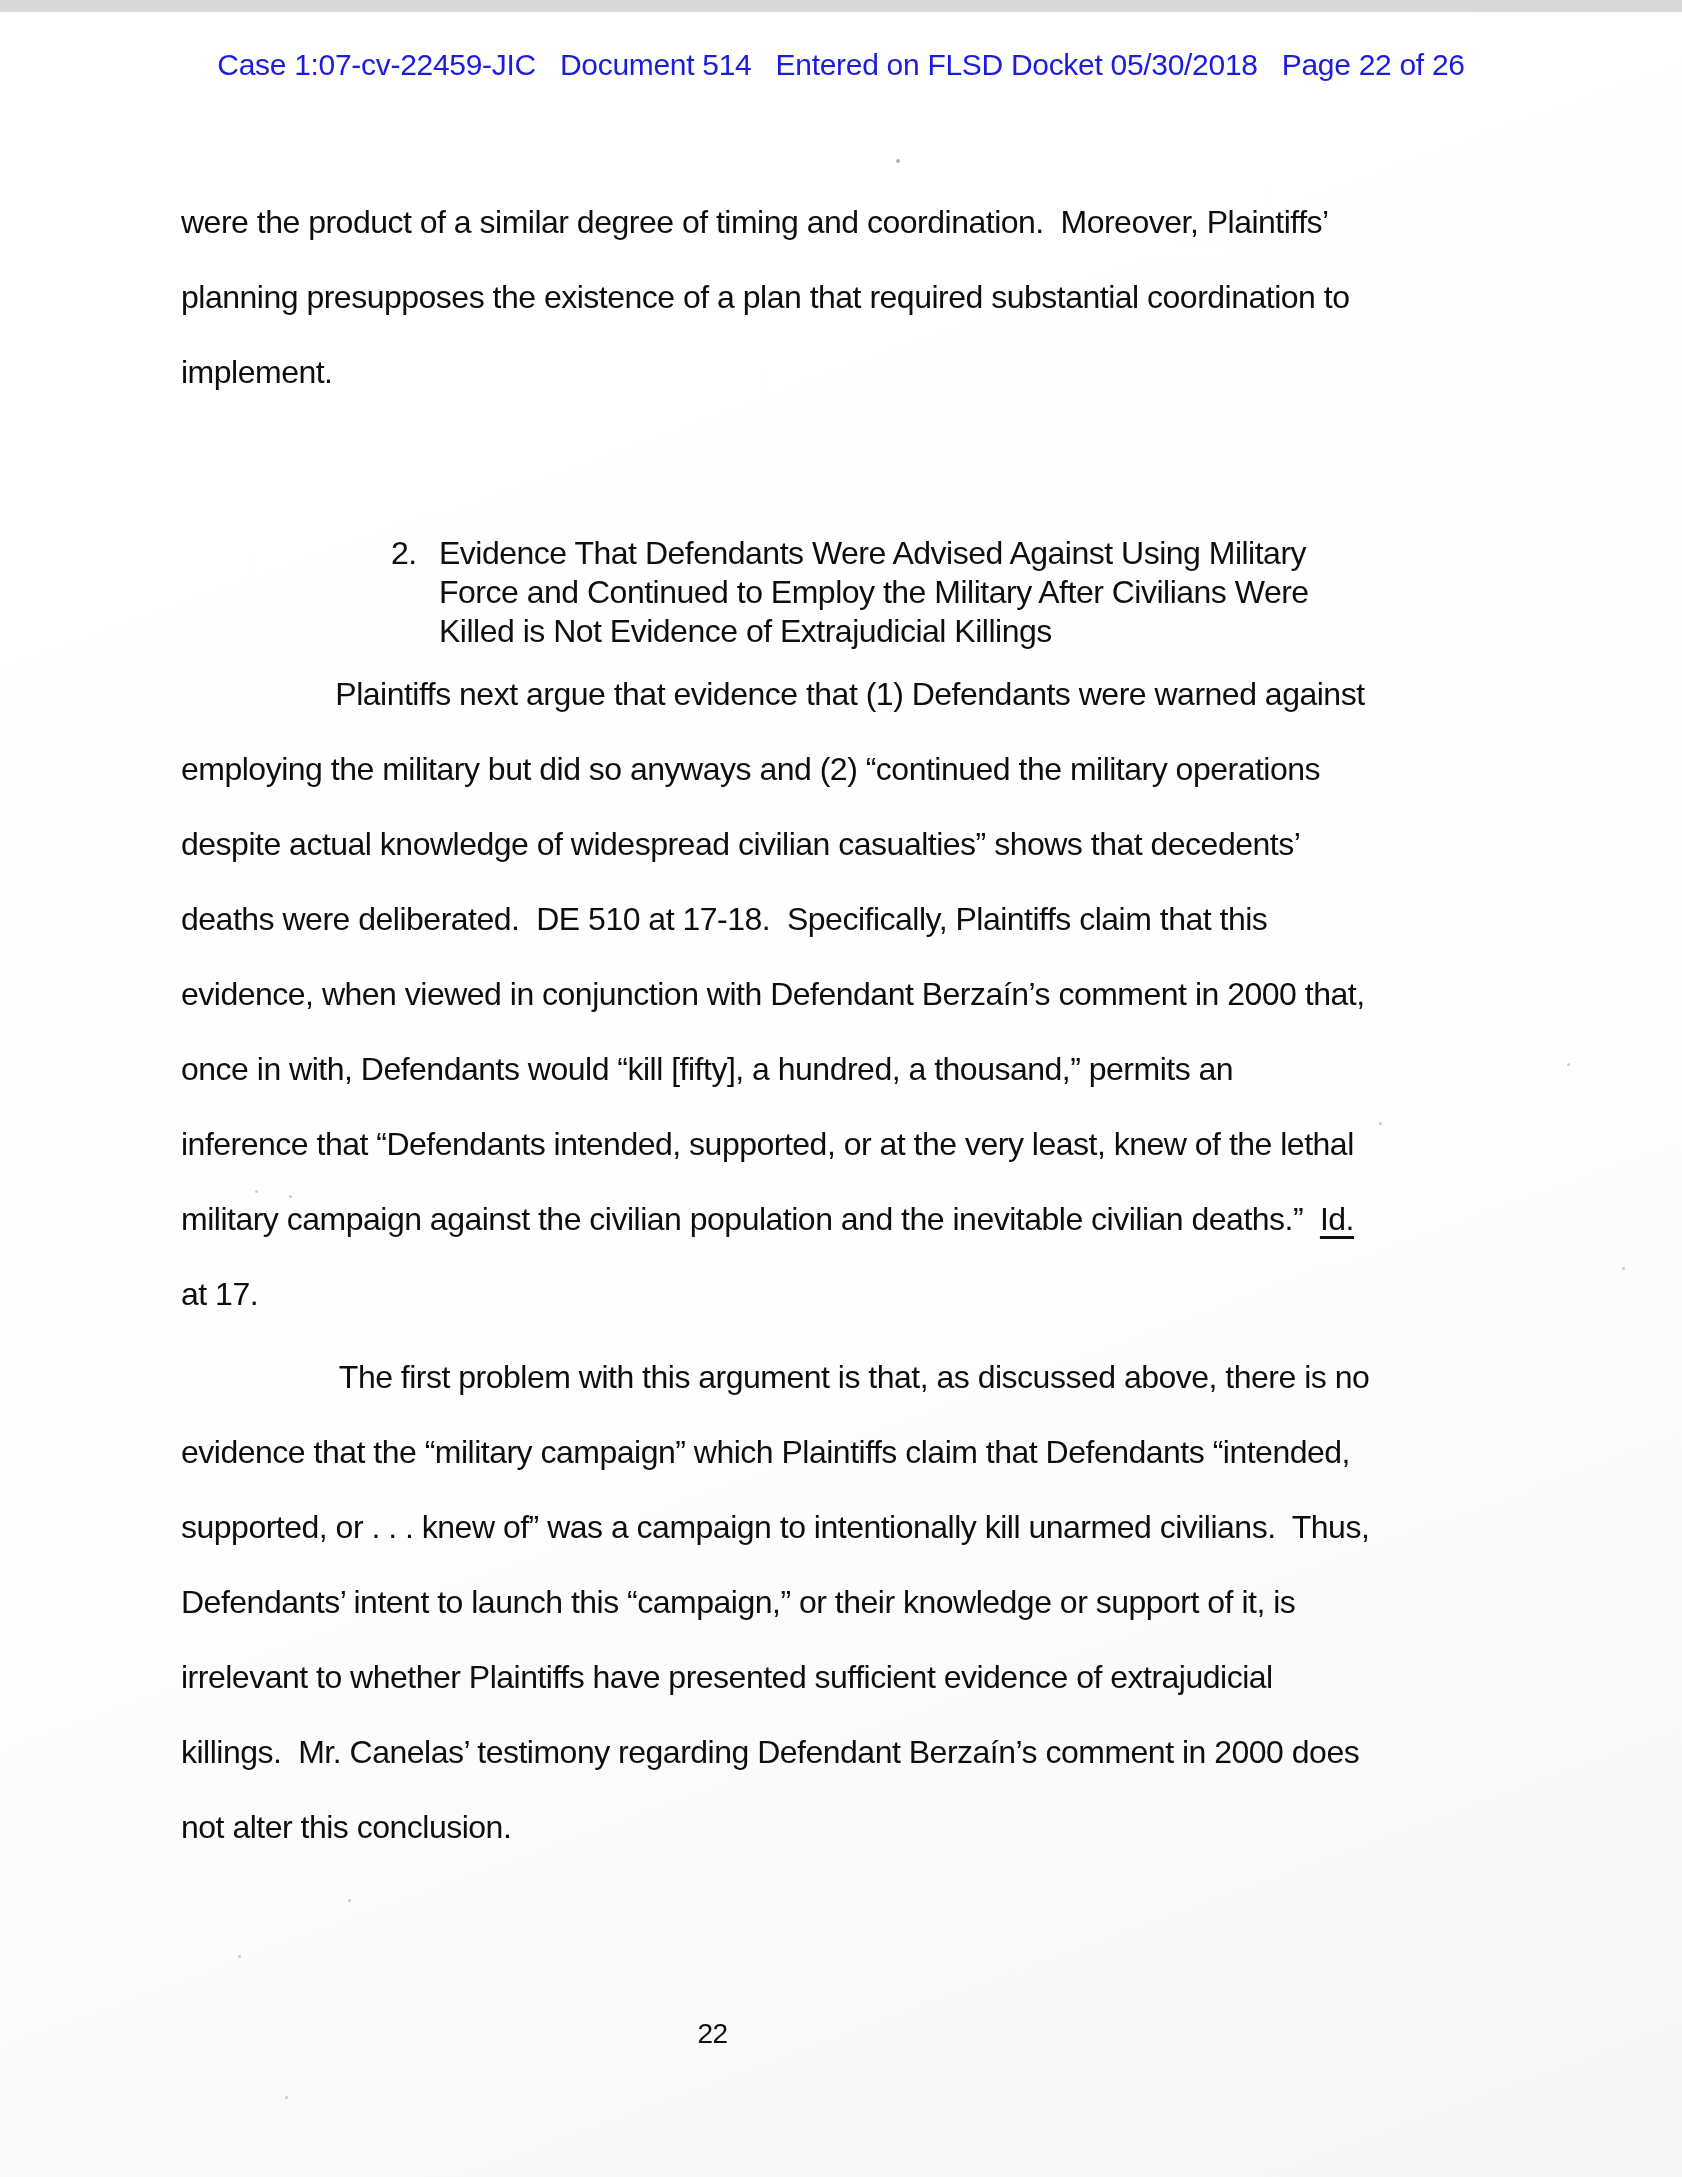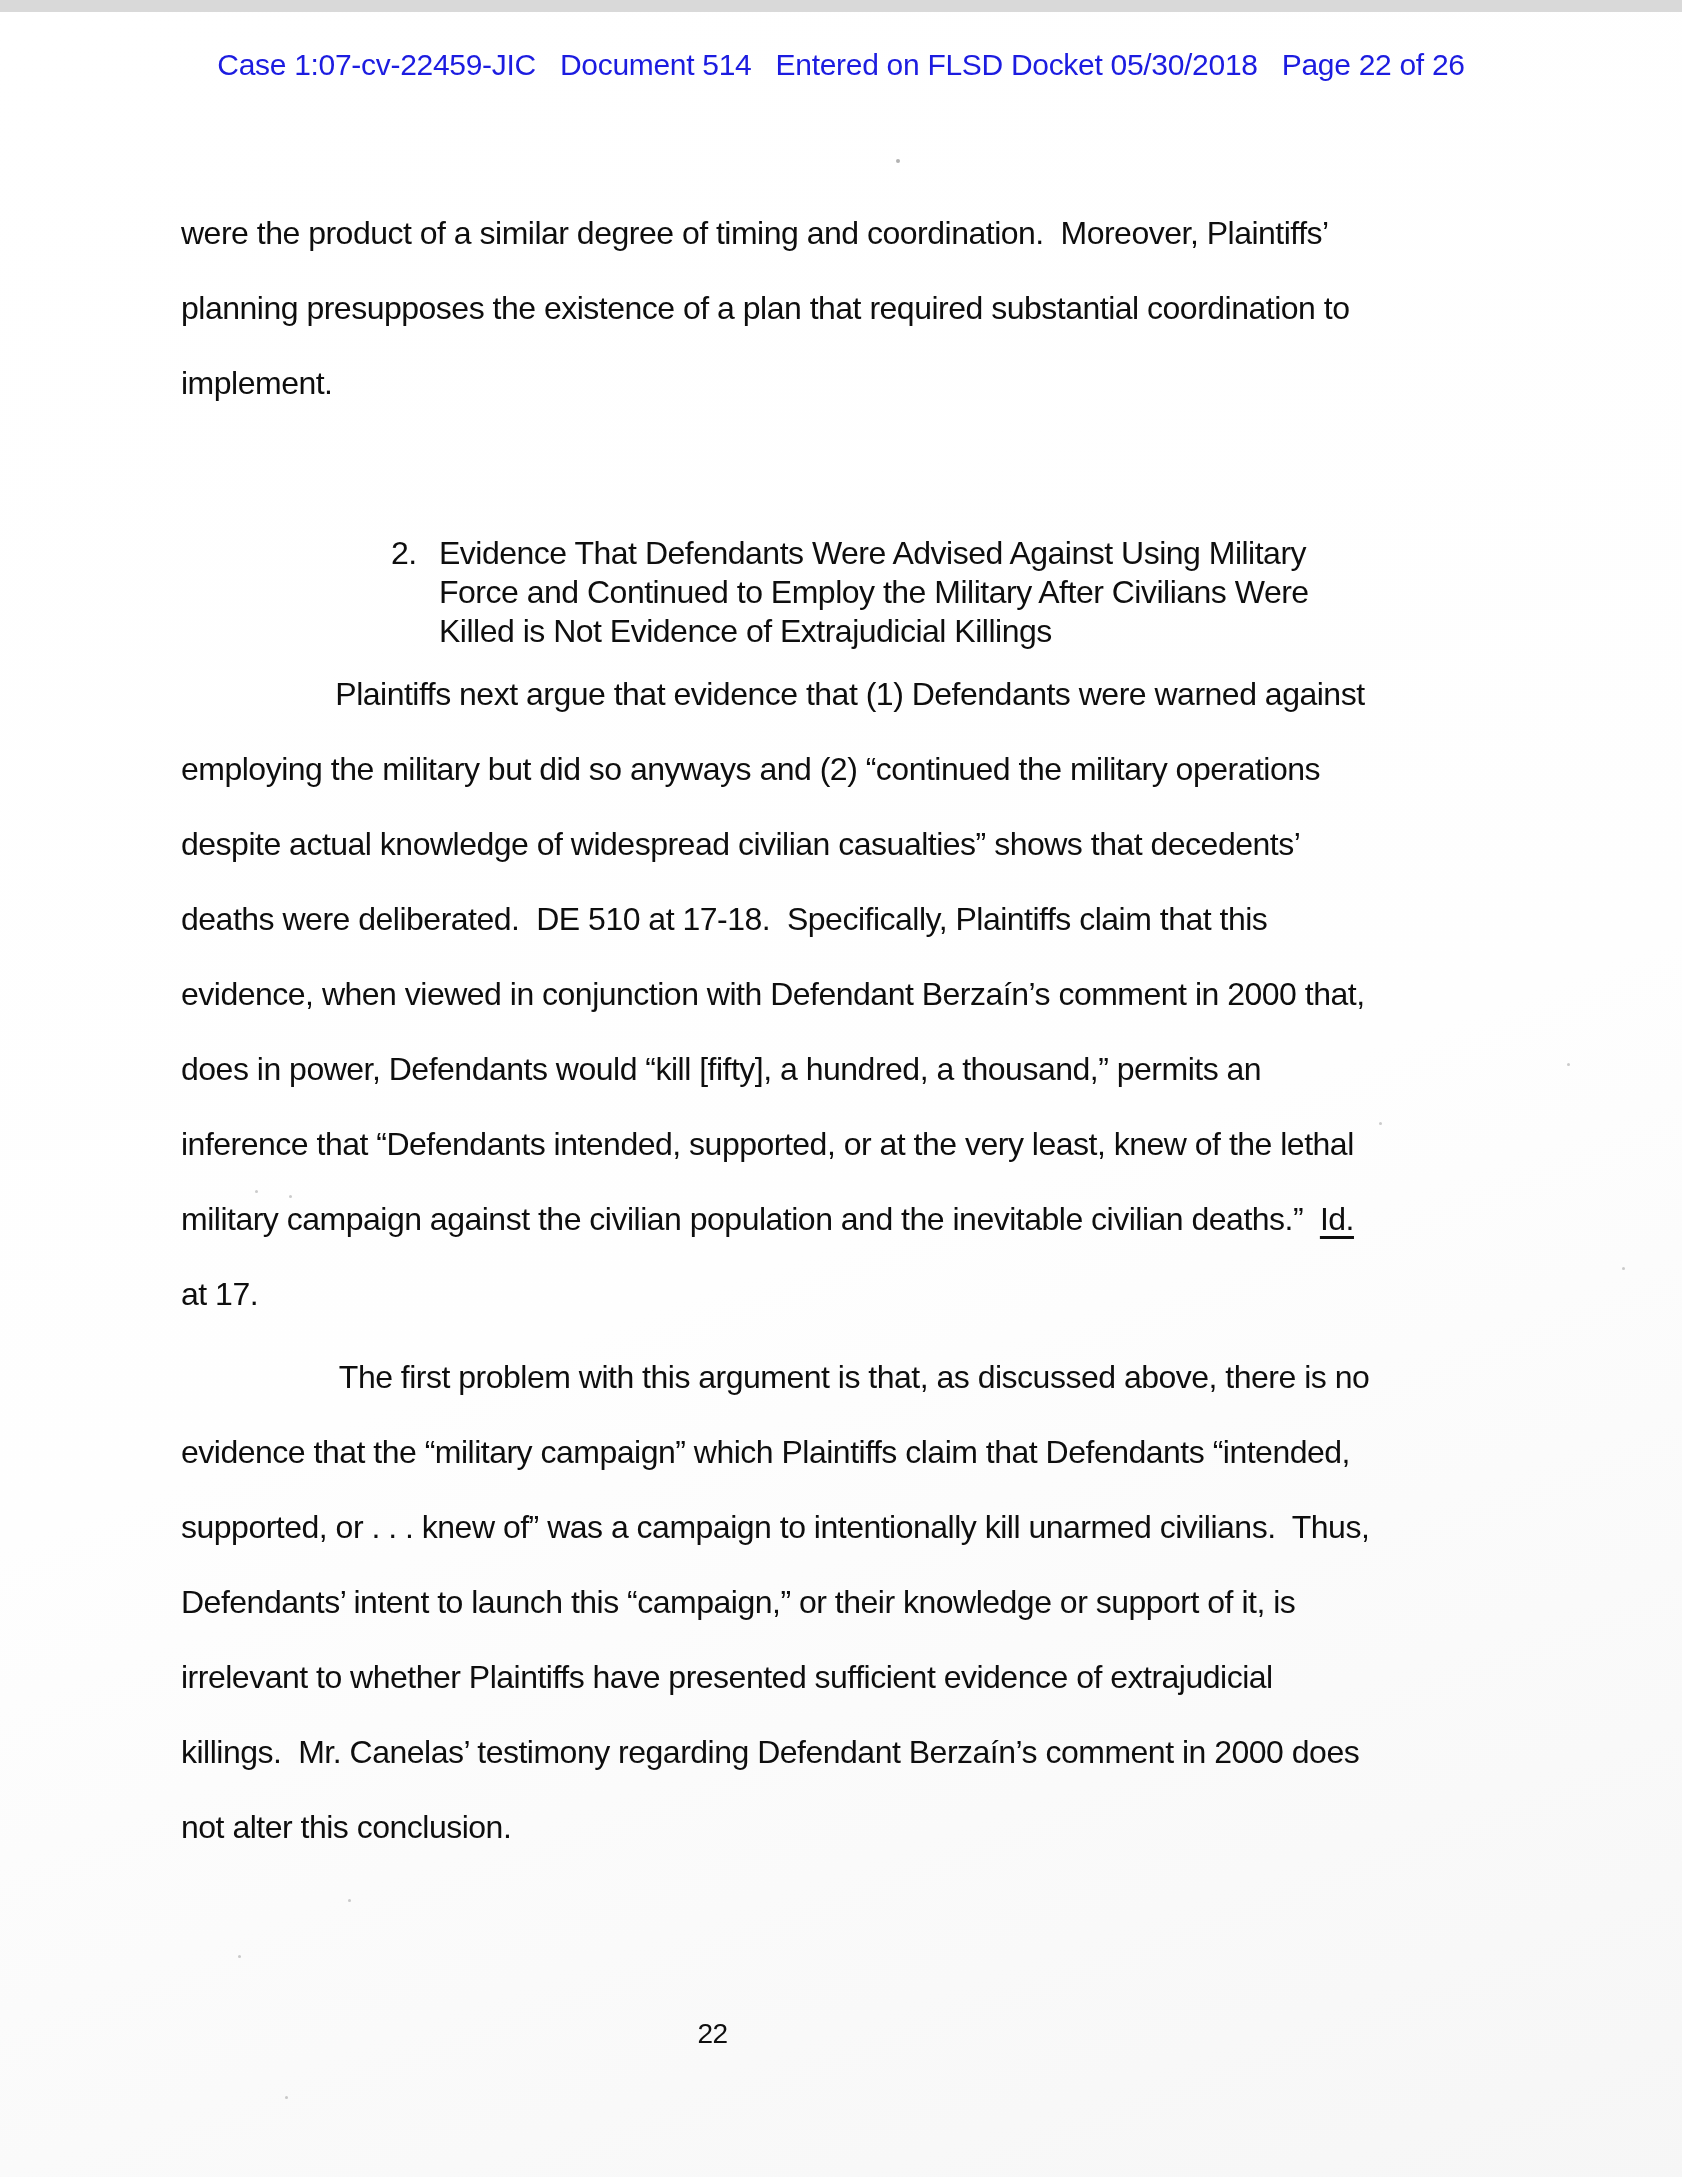--- a/index.html
+++ b/index.html
@@ -18,21 +18,21 @@
     font-size:30px; letter-spacing:-0.3px;
     white-space:pre;
     color:#1c1ce0;
   }
   .para {
     position:absolute; left:181px;
     font-size:32px; letter-spacing:-0.5px;
     line-height:75px;
   }
   .para .line { white-space:pre; }
-  .p1 { top:184px; }
+  .p1 { top:173px; }
   .p2 { top:645px; }
   .p3 { top:1328px; }
   .indent { padding-left:103px;text-align:right; }
   .section-heading {
     position:absolute; left:439px; top:522px; width:921px;
     font-size:32px; letter-spacing:-0.5px;
     line-height:39px;
   }
   .section-heading .line { white-space:pre; }
   .hnum { position:absolute; left:-48px; top:0; }
@@ -71,21 +71,21 @@
     <div class="line">Force and Continued to Employ the Military After Civilians Were</div>
     <div class="line">Killed is Not Evidence of Extrajudicial Killings</div>
   </div>
 
   <div class="para p2">
     <div class="line indent">Plaintiffs next argue that evidence that (1) Defendants were warned against</div>
     <div class="line">employing the military but did so anyways and (2) “continued the military operations</div>
     <div class="line">despite actual knowledge of widespread civilian casualties” shows that decedents’</div>
     <div class="line">deaths were deliberated.  DE 510 at 17-18.  Specifically, Plaintiffs claim that this</div>
     <div class="line">evidence, when viewed in conjunction with Defendant Berzaín’s comment in 2000 that,</div>
-    <div class="line">does in power, Defendants would “kill [fifty], a hundred, a thousand,” permits an</div>
+    <div class="line">once in with, Defendants would “kill [fifty], a hundred, a thousand,” permits an</div>
     <div class="line">inference that “Defendants intended, supported, or at the very least, knew of the lethal</div>
     <div class="line"><span>military campaign against the civilian population and the inevitable civilian deaths.”  </span><span class="cite">Id.</span></div>
     <div class="line">at 17.</div>
   </div>
 
   <div class="para p3">
     <div class="line indent">The first problem with this argument is that, as discussed above, there is no</div>
     <div class="line">evidence that the “military campaign” which Plaintiffs claim that Defendants “intended,</div>
     <div class="line">supported, or . . . knew of” was a campaign to intentionally kill unarmed civilians.  Thus,</div>
     <div class="line">Defendants’ intent to launch this “campaign,” or their knowledge or support of it, is</div>

